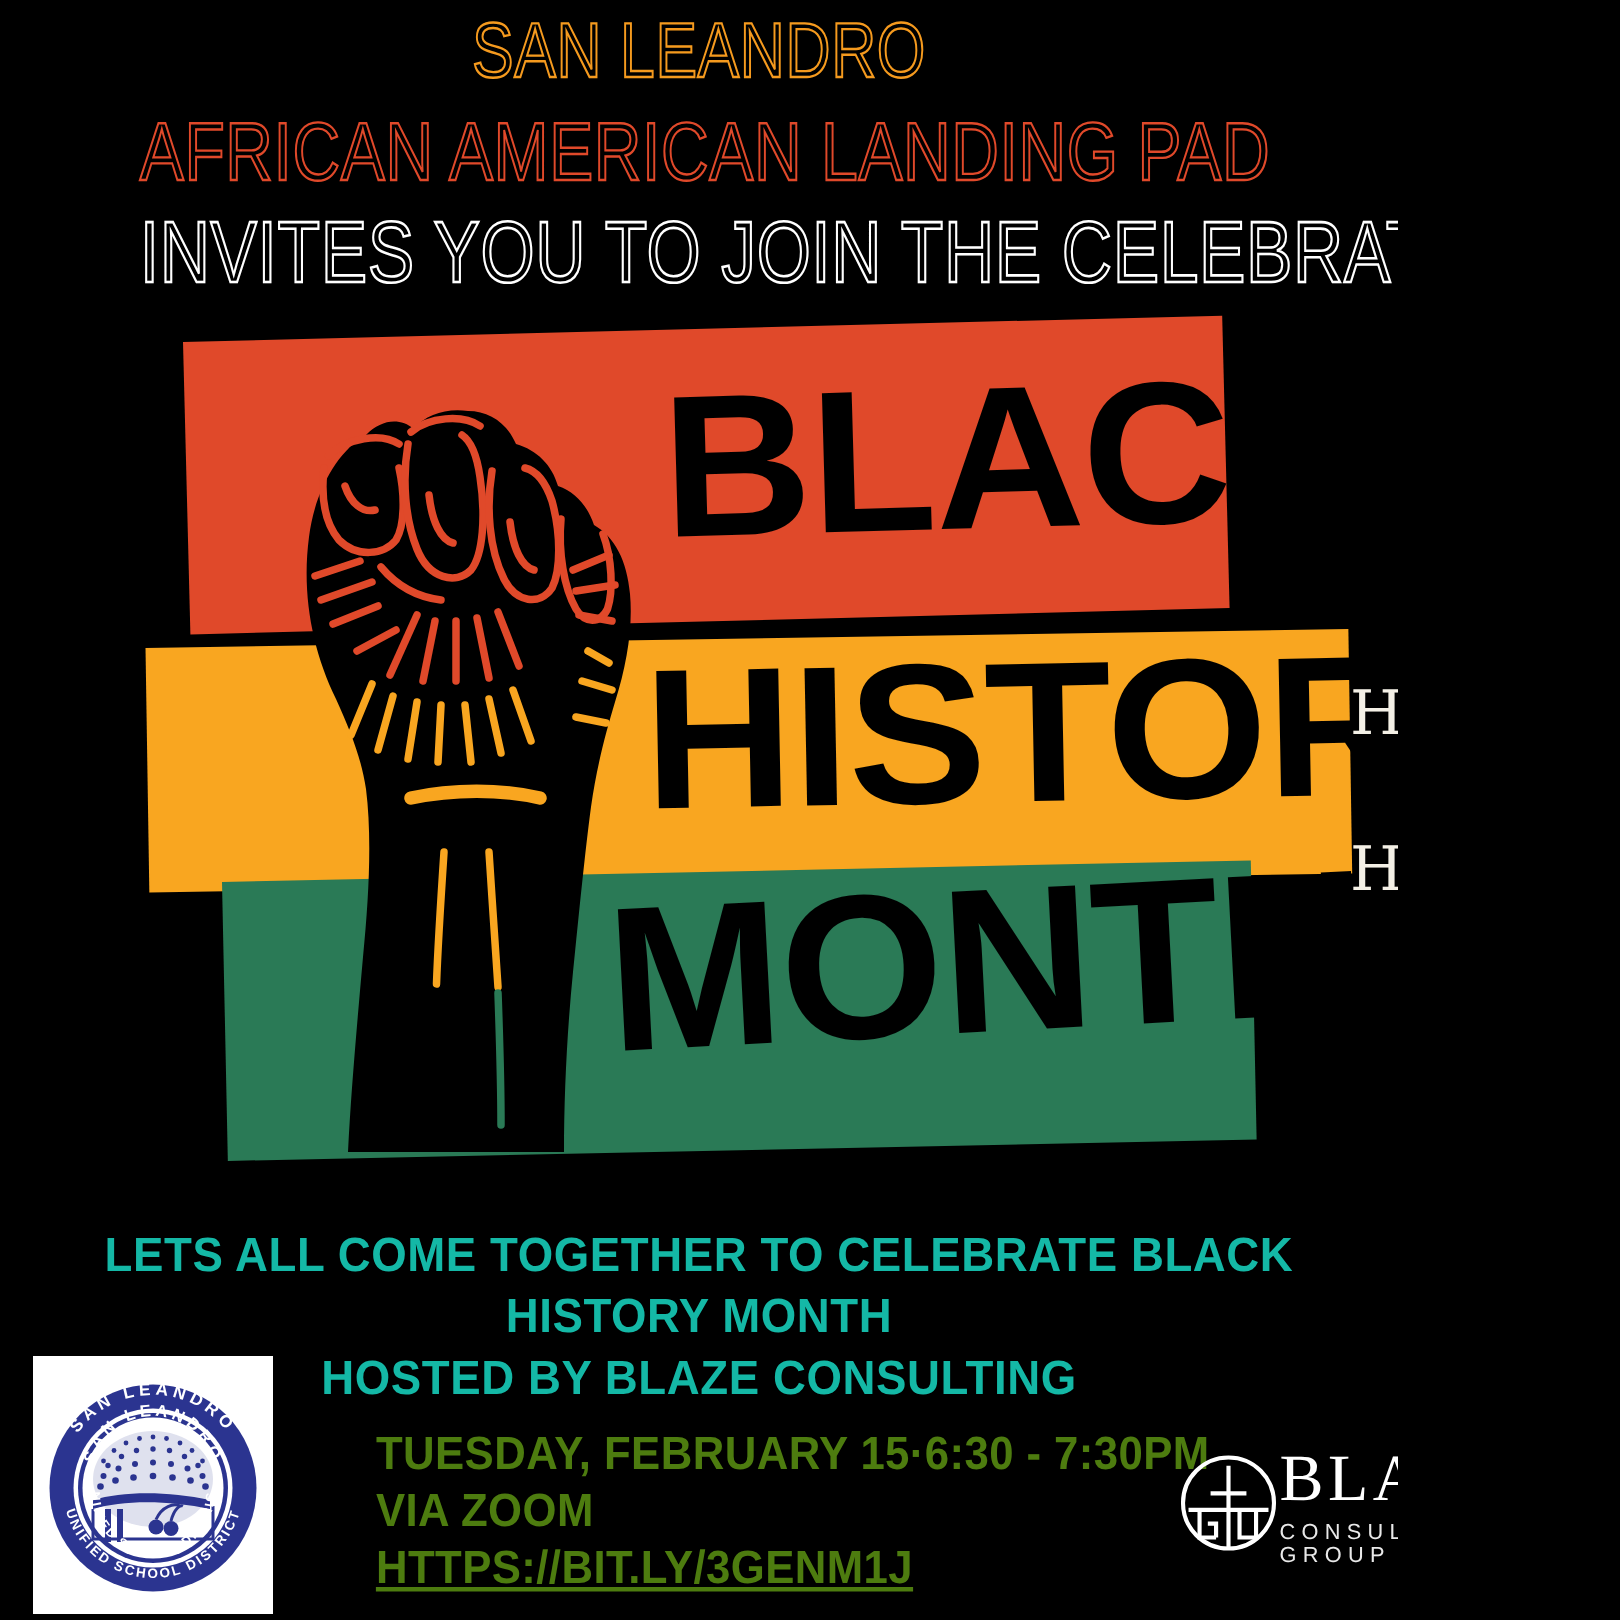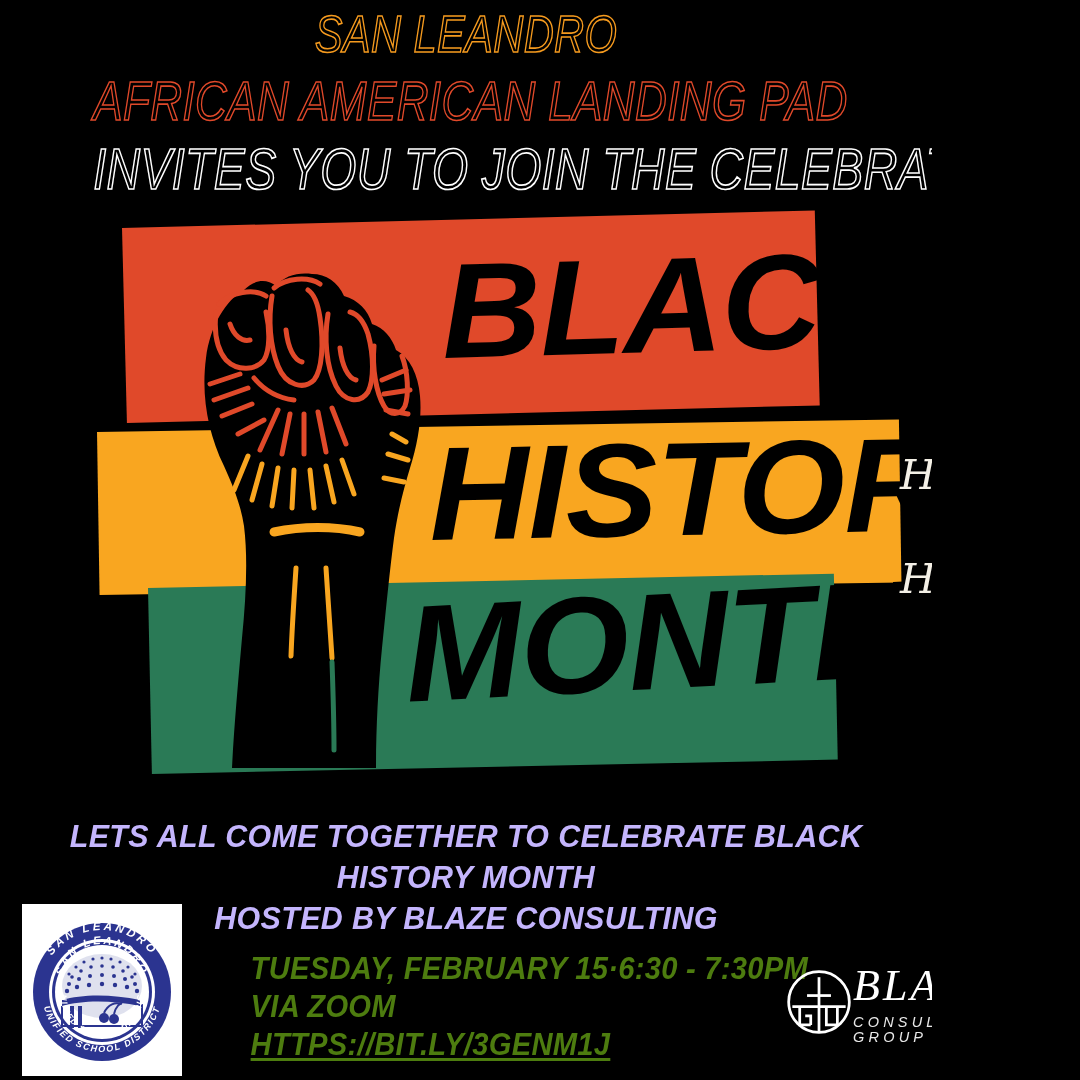--- a/index.html
+++ b/index.html
@@ -8,21 +8,20 @@
     width:1080px; height:1080px;
     font-family:"Liberation Sans", sans-serif;
     overflow:hidden;
     position:relative;
   }
   #poster {
     position:relative;
     width:932px; height:1080px;
     background:#000000;
     overflow:hidden;
-    font-style:italic;
   }
 
   
   .hdr-wrap {
     position:absolute; left:0; right:0; top:0;
     text-align:center;
   }
   .hdr-line {
     font-family:"Liberation Sans Narrow","Liberation Sans", sans-serif;
     font-weight:400;
@@ -125,21 +124,21 @@
     line-height:1.0;
   }
   .raffle .r-l1 { font-size:41px; letter-spacing:1px; }
   .raffle .r-plus { font-size:31px; margin:18px 0 14px; }
   .raffle .r-l2 { font-size:41px; letter-spacing:1px; }
 
   
   .tagline {
     position:absolute; left:0; right:0; top:816px;
     text-align:center;
-    color:#c4b5fd;
+    color:#14b8a6;
     font-family:"Liberation Sans Narrow","Liberation Sans", sans-serif;
     font-weight:700;
     text-transform:uppercase;
     line-height:1.28;
   }
   .tagline .tg-1 { font-size:32px; letter-spacing:0.4px; transform:scaleX(0.95); display:block; }
   .tagline .tg-2 { font-size:32px; letter-spacing:0.4px; transform:scaleX(0.95); display:block; }
 
   
   .details {

